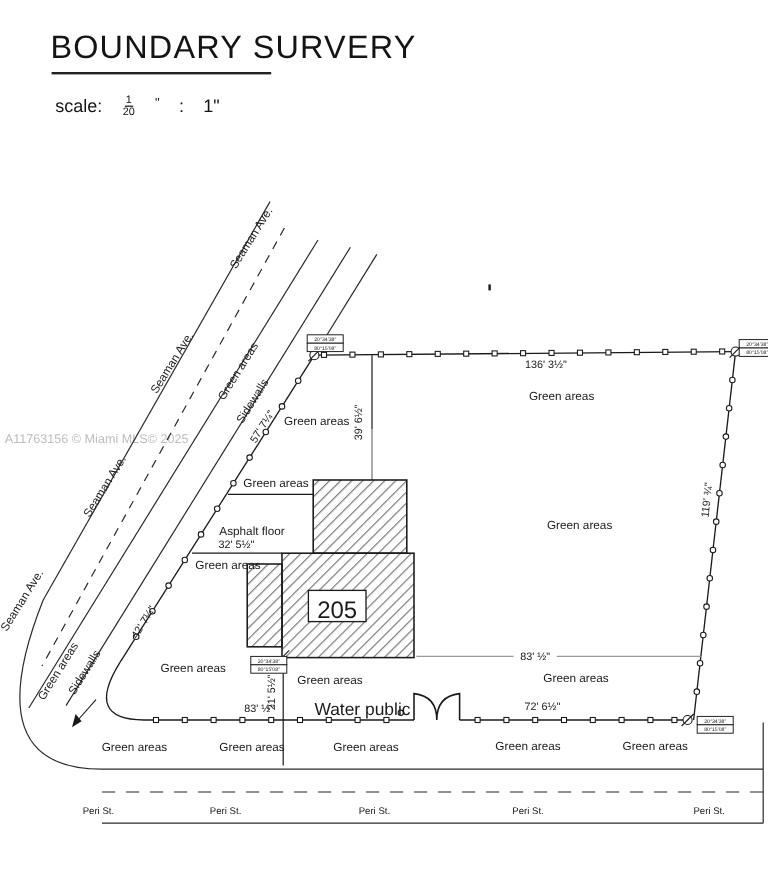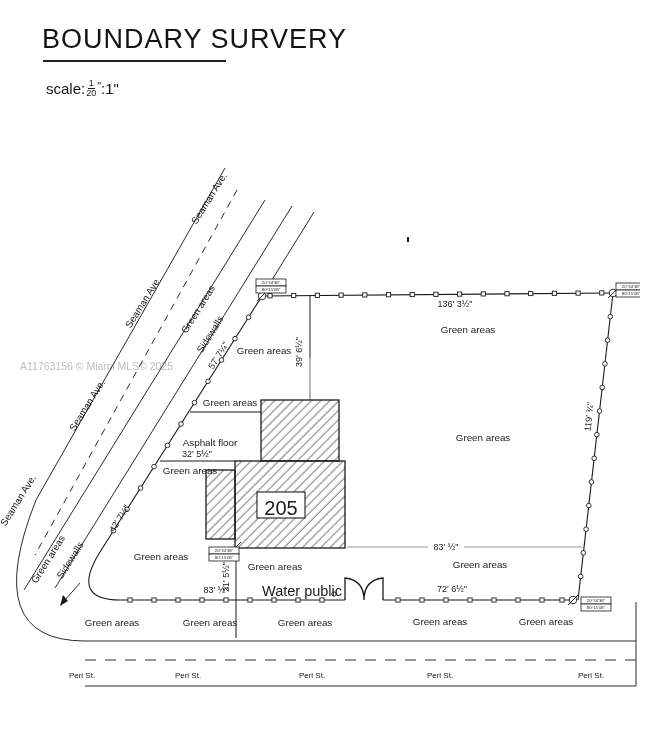--- a/index.html
+++ b/index.html
@@ -1,24 +1,24 @@
 <!DOCTYPE html>
 <html><head>
 <meta charset="utf-8">
 <style>
   html,body{margin:0;padding:0;background:#fff;}
   #page{position:relative;width:640px;height:731px;background:#ffffff;overflow:hidden;
         font-family:"Liberation Sans",sans-serif;color:#1a1a1a;}
   .title{position:absolute;left:42px;top:24px;font-size:27px;letter-spacing:1px;color:#141414;white-space:nowrap;}
   .title-underline{position:absolute;left:43px;top:60px;width:183px;height:2px;background:#222;}
-  .scale{position:absolute;left:46px;top:79px;font-size:15px;display:flex;align-items:center;gap:0;color:#141414;}
+  .scale{position:absolute;left:46px;top:79px;font-size:15px;display:flex;align-items:center;gap:16px;color:#141414;}
   .frac{display:inline-flex;flex-direction:column;align-items:center;font-size:9px;line-height:1.05;margin:0 1px;}
   .frac .num{border-bottom:1px solid #141414;padding:0 1px;}
   .frac-unit{font-size:11px;vertical-align:top;margin-top:-6px;}
-  .watermark{position:absolute;left:20px;top:360px;font-size:10.5px;color:#bdbdbd;white-space:nowrap;}
+  .watermark{position:absolute;left:4px;top:360px;font-size:10.5px;color:#bdbdbd;white-space:nowrap;}
   svg{position:absolute;left:0;top:0;}
   svg text{fill:#1a1a1a;font-family:"Liberation Sans",sans-serif;}
   .lbl{font-size:9.8px;}
   .dim{font-size:9px;}
   .tinytxt{font-size:4.3px;}
   .bignum{font-size:20px;}
   .waterlbl{font-size:14.5px;}
   .peri{font-size:8px;}
 </style>
 </head>

